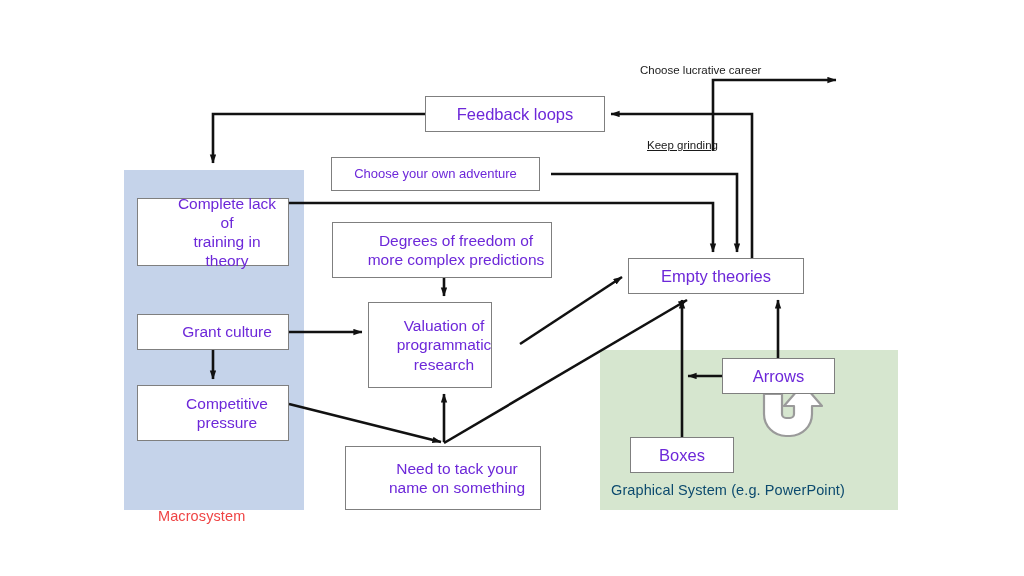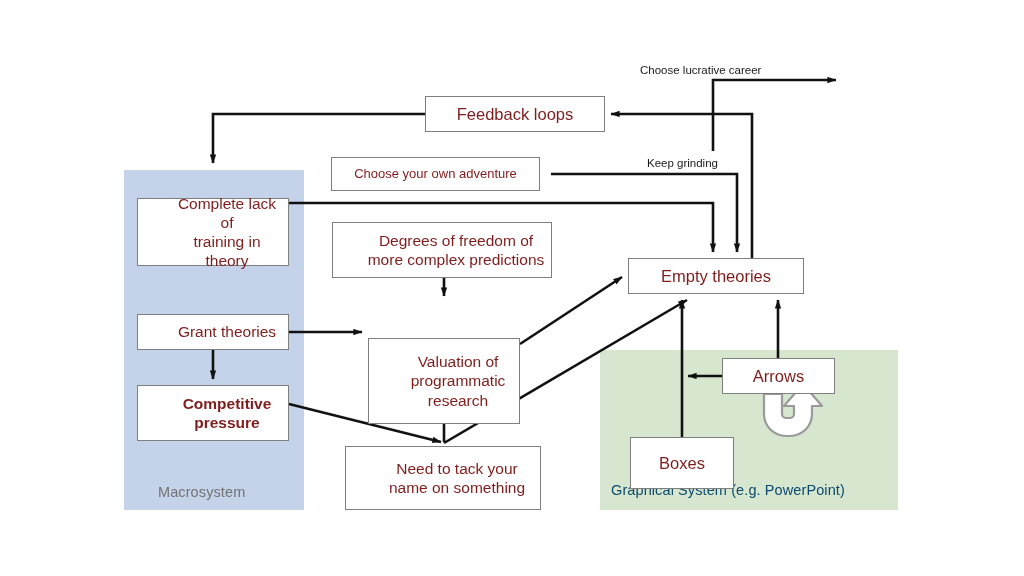--- a/index.html
+++ b/index.html
@@ -7,35 +7,35 @@
        font-family:"Liberation Sans","DejaVu Sans",sans-serif;}
   #stage{position:relative;width:1024px;height:576px;background:#ffffff;}
 
   svg#wires{position:absolute;left:0;top:0;width:1024px;height:576px;}
 
   .panel{position:absolute;}
   .panel-label{position:absolute;font-size:14.5px;letter-spacing:.1px;white-space:nowrap;}
 
   .node{position:absolute;background:#ffffff;border:1px solid #7f7f7f;
         box-sizing:border-box;display:flex;align-items:center;justify-content:center;
-        text-align:center;color:#7f1d1d;line-height:1.24;z-index:5;}
+        text-align:center;color:#6d28d9;line-height:1.24;z-index:5;}
   .node span{display:block;padding:0 4px;}
   .f15{font-size:15.5px;padding-left:28px;}
   .f13{font-size:13px;}
   .f16{font-size:16.5px;}
 
   .edge-label{position:absolute;font-size:11.5px;color:#1a1a1a;white-space:nowrap;z-index:6;}
 </style>
 </head>
 <body>
 
 <div id="stage">
 
   <div class="panel" id="panel-macrosystem" style="left: 124px; top: 170px; width: 180px; height: 340px; background: rgb(197, 211, 234);"></div>
-  <div class="panel-label" id="label-macrosystem" style="left: 158px; top: 484px; color: #737373;">Macrosystem</div>
+  <div class="panel-label" id="label-macrosystem" style="left: 158px; top: 508px; color: #ef4444;">Macrosystem</div>
 
   <div class="panel" id="panel-graphical" style="left: 600px; top: 350px; width: 298px; height: 160px; background: rgb(214, 230, 207);"></div>
   <div class="panel-label" id="label-graphical" style="left: 611px; top: 482px; color: #0c4a6e;">Graphical System (e.g. PowerPoint)</div>
 
   <svg id="wires" viewBox="0 0 1024 576">
     <defs>
       <marker id="ah" markerWidth="10" markerHeight="10" refX="8.6" refY="3.2" orient="auto" markerUnits="userSpaceOnUse">
         <path d="M0,0 L9,3.2 L0,6.4 z" fill="#111111"></path>
       </marker>
     </defs>
@@ -71,49 +71,49 @@
 
       <path d="M722,376 L688,376" marker-end="url(#ah)"></path>
     </g>
 
     <path d="M764,394 L764,414 A22,22 0 0 0 786,436 L790,436 A22,22 0 0 0 812,414 L812,406
              L822,406 L803,384 L784,406 L794,406 L794,414 A4,4 0 0 1 790,418 L786,418
              A4,4 0 0 1 782,414 L782,394 z" fill="#ffffff" stroke="#9a9a9a" stroke-width="2.2" stroke-linejoin="round"></path>
   </svg>
 
   <div class="edge-label" id="elabel-0" style="left: 640px; top: 64px;">Choose lucrative career</div>
-  <div class="edge-label" id="elabel-1" style="left: 647px; top: 157px;">Keep grinding</div>
+  <div class="edge-label" id="elabel-1" style="left: 647px; top: 139px; text-decoration: underline;">Keep grinding</div>
 
   <div class="node f16" id="node-0" style="left: 425px; top: 96px; width: 180px; height: 36px;">
       <span>Feedback loops</span>
     </div>
   <div class="node f13" id="node-1" style="left: 331px; top: 157px; width: 209px; height: 34px;">
       <span>Choose your own adventure</span>
     </div>
   <div class="node f15" id="node-2" style="left: 137px; top: 198px; width: 152px; height: 68px;">
       <span>Complete lack of<br>training in theory</span>
     </div>
   <div class="node f15" id="node-3" style="left: 332px; top: 222px; width: 220px; height: 56px;">
       <span>Degrees of freedom of<br>more complex predictions</span>
     </div>
   <div class="node f15" id="node-4" style="left: 137px; top: 314px; width: 152px; height: 36px;">
-      <span>Grant theories</span>
+      <span>Grant culture</span>
     </div>
-  <div class="node f15" id="node-5" style="left: 368px; top: 302px; width: 152px; height: 86px; margin-top: 36px;">
+  <div class="node f15" id="node-5" style="left: 368px; top: 302px; width: 124px; height: 86px;">
       <span>Valuation of<br>programmatic<br>research</span>
     </div>
-  <div class="node f15" id="node-6" style="left: 137px; top: 385px; width: 152px; height: 56px; font-weight: bold;">
+  <div class="node f15" id="node-6" style="left: 137px; top: 385px; width: 152px; height: 56px;">
       <span>Competitive<br>pressure</span>
     </div>
   <div class="node f15" id="node-7" style="left: 345px; top: 446px; width: 196px; height: 64px;">
       <span>Need to tack your<br>name on something</span>
     </div>
   <div class="node f16" id="node-8" style="left: 628px; top: 258px; width: 176px; height: 36px;">
       <span>Empty theories</span>
     </div>
   <div class="node f16" id="node-9" style="left: 722px; top: 358px; width: 113px; height: 36px;">
       <span>Arrows</span>
     </div>
-  <div class="node f16" id="node-10" style="left: 630px; top: 437px; width: 104px; height: 52px;">
+  <div class="node f16" id="node-10" style="left: 630px; top: 437px; width: 104px; height: 36px;">
       <span>Boxes</span>
     </div>
 
 </div>
 
 </body></html>

